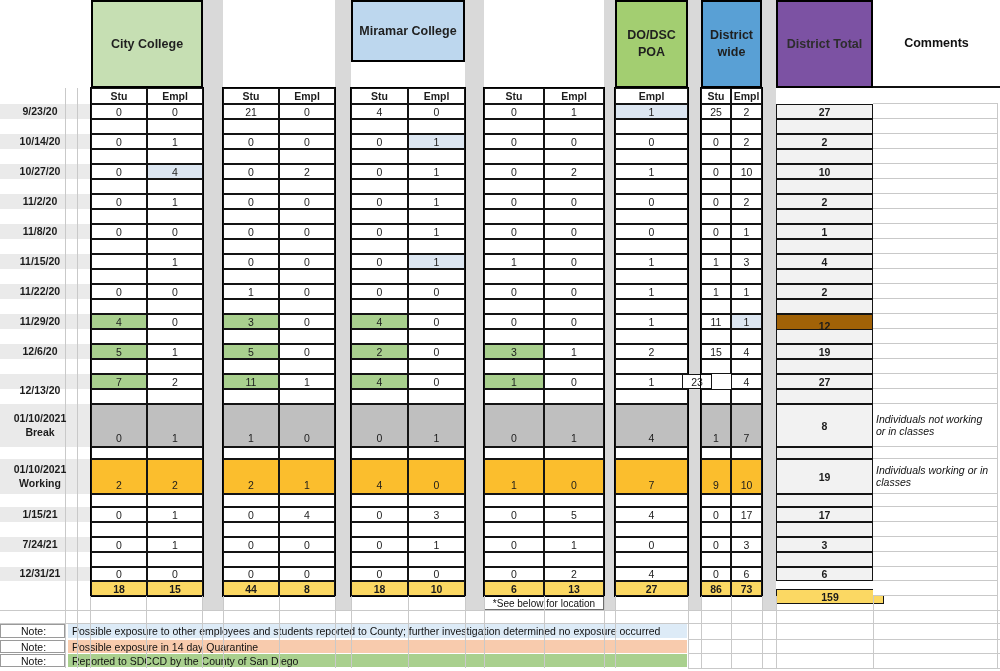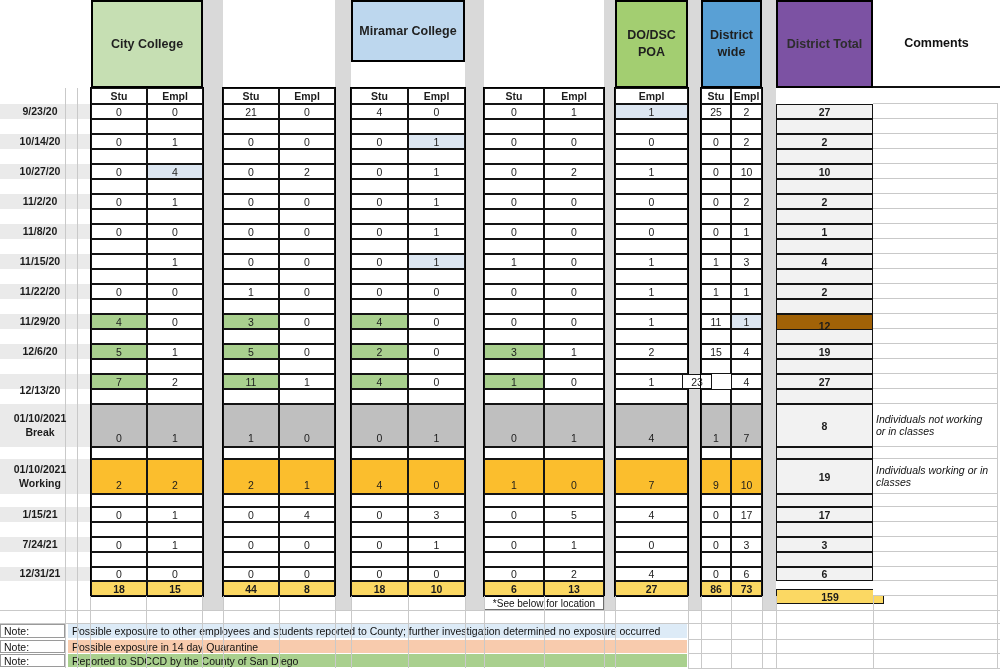--- a/index.html
+++ b/index.html
@@ -26,21 +26,21 @@
               display:flex;flex-direction:column;align-items:center;justify-content:center;
               font-weight:bold;font-size:15px;color:#111;line-height:1.75;text-align:center;}
   #dt-header{left:776px;top:0;width:97px;height:88px;border:2px solid #000;display:flex;
              align-items:center;justify-content:center;font-weight:bold;font-size:12.5px;color:#2d2d2d;}
   #comments-header{left:873px;top:0;width:127px;height:88px;border-bottom:2px solid #111;
                    display:flex;align-items:center;justify-content:center;font-weight:bold;
                    font-size:12.5px;color:#111;background:#fff;}
   .footnote{left:484px;top:596px;width:120px;height:14px;border:1px solid #6e6e6e;background:#fff;
             display:flex;align-items:center;justify-content:center;font-size:10px;color:#111;}
   .note-label{width:65px;height:14px;border:1px solid #9a9a9a;background:#fff;font-size:10.5px;
-              color:#111;display:flex;align-items:center;padding-left:3px;left:0;}
+              color:#111;display:flex;align-items:center;padding-left:20px;left:0;}
   .note-band{left:68px;width:619px;height:14px;font-size:10.5px;color:#111;display:flex;
              align-items:center;padding-left:4px;}
 </style>
 </head>
 <body>
 
 <div id="sheet">
   <div id="comments-header" class="abs">Comments</div>
   <div id="dt-header" class="abs" style="background: rgb(124, 82, 163);">District Total</div>
   <div class="abs footnote">*See below for location</div>

